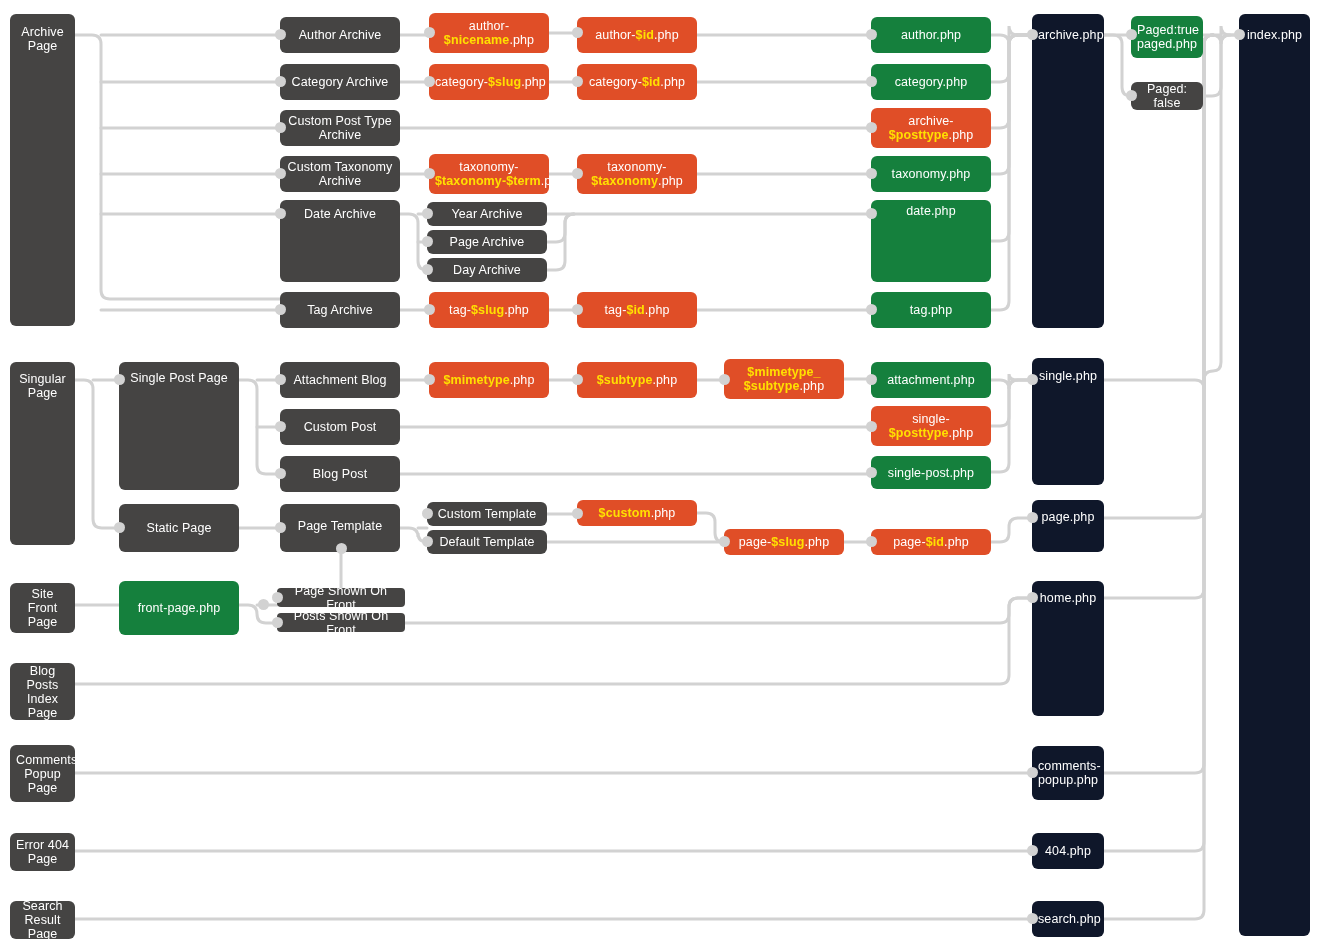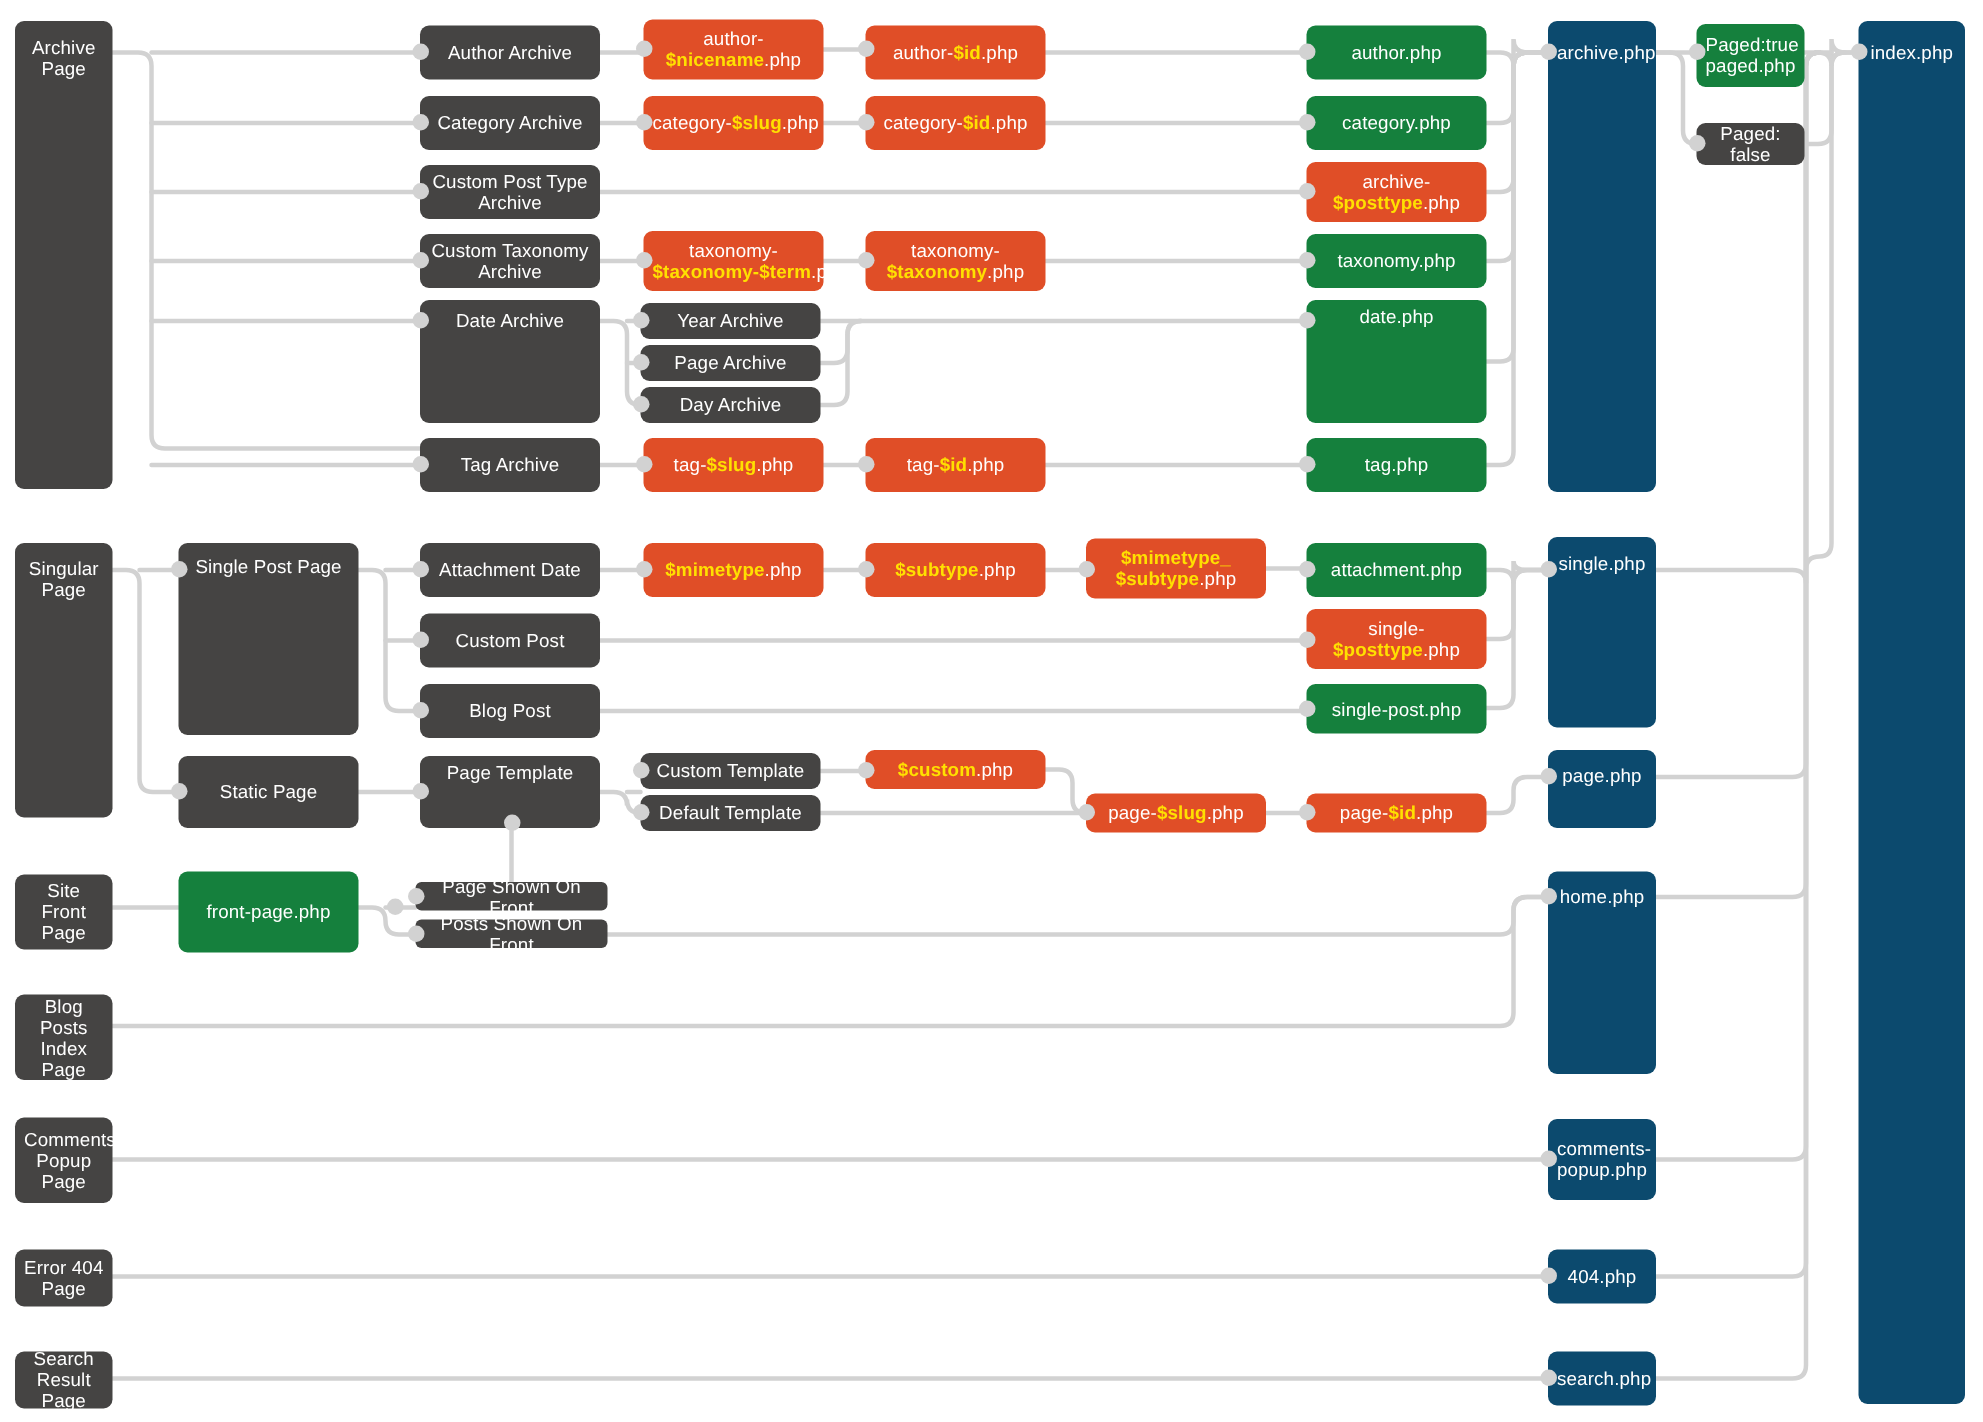--- a/index.html
+++ b/index.html
@@ -26,21 +26,21 @@
     color:#ffffff;
     font-size:12.5px;
     line-height:1.12;
     padding:2px 6px;
     letter-spacing:0.1px;
     z-index:3;
   }
   .node.dark{background:#454443;}
   .node.orange{background:#e04e27;}
   .node.lblue{background:#15803d;}
-  .node.dblue{background:#0c4a6e;}
+  .node.dblue{background:#0f172a;}
   .node .txt{display:block;width:100%;}
   .var{color:#ffe000;font-weight:bold;}
   .dot{
     position:absolute;
     width:11px;height:11px;
     border-radius:50%;
     background:#d2d2d2;
     z-index:5;
   }
 </style>
@@ -252,29 +252,29 @@
   <div class="node dark" style="left:10px;top:362px;width:65px;height:183px;align-items:flex-start;padding-top:10px;">
     <span class="txt small">Singular<br>Page</span>
     </div>
   <div class="node dark" style="left:119px;top:504px;width:120px;height:48px;">
     <span class="txt">Static Page</span>
     </div>
   <div class="node dark" style="left:119px;top:362px;width:120px;height:128px;align-items:flex-start;padding-top:9px;">
     <span class="txt">Single Post Page</span>
     </div>
   <div class="node dark" style="left:280px;top:362px;width:120px;height:36px;">
-    <span class="txt">Attachment Date</span>
+    <span class="txt">Attachment Blog</span>
     </div>
   <div class="node dark" style="left:280px;top:409px;width:120px;height:36px;">
     <span class="txt">Custom Post</span>
     </div>
   <div class="node dark" style="left:280px;top:456px;width:120px;height:36px;">
     <span class="txt">Blog Post</span>
     </div>
-  <div class="node dark" style="left:280px;top:504px;width:120px;height:48px;align-items:flex-start;padding-top:4px;">
+  <div class="node dark" style="left:280px;top:504px;width:120px;height:48px;align-items:flex-start;padding-top:15px;">
     <span class="txt">Page Template</span>
     </div>
   <div class="node dark" style="left:427px;top:502px;width:120px;height:24px;">
     <span class="txt">Custom Template</span>
     </div>
   <div class="node dark" style="left:427px;top:530px;width:120px;height:24px;">
     <span class="txt">Default Template</span>
     </div>
 
   <div class="node orange" style="left:429px;top:362px;width:120px;height:36px;">

